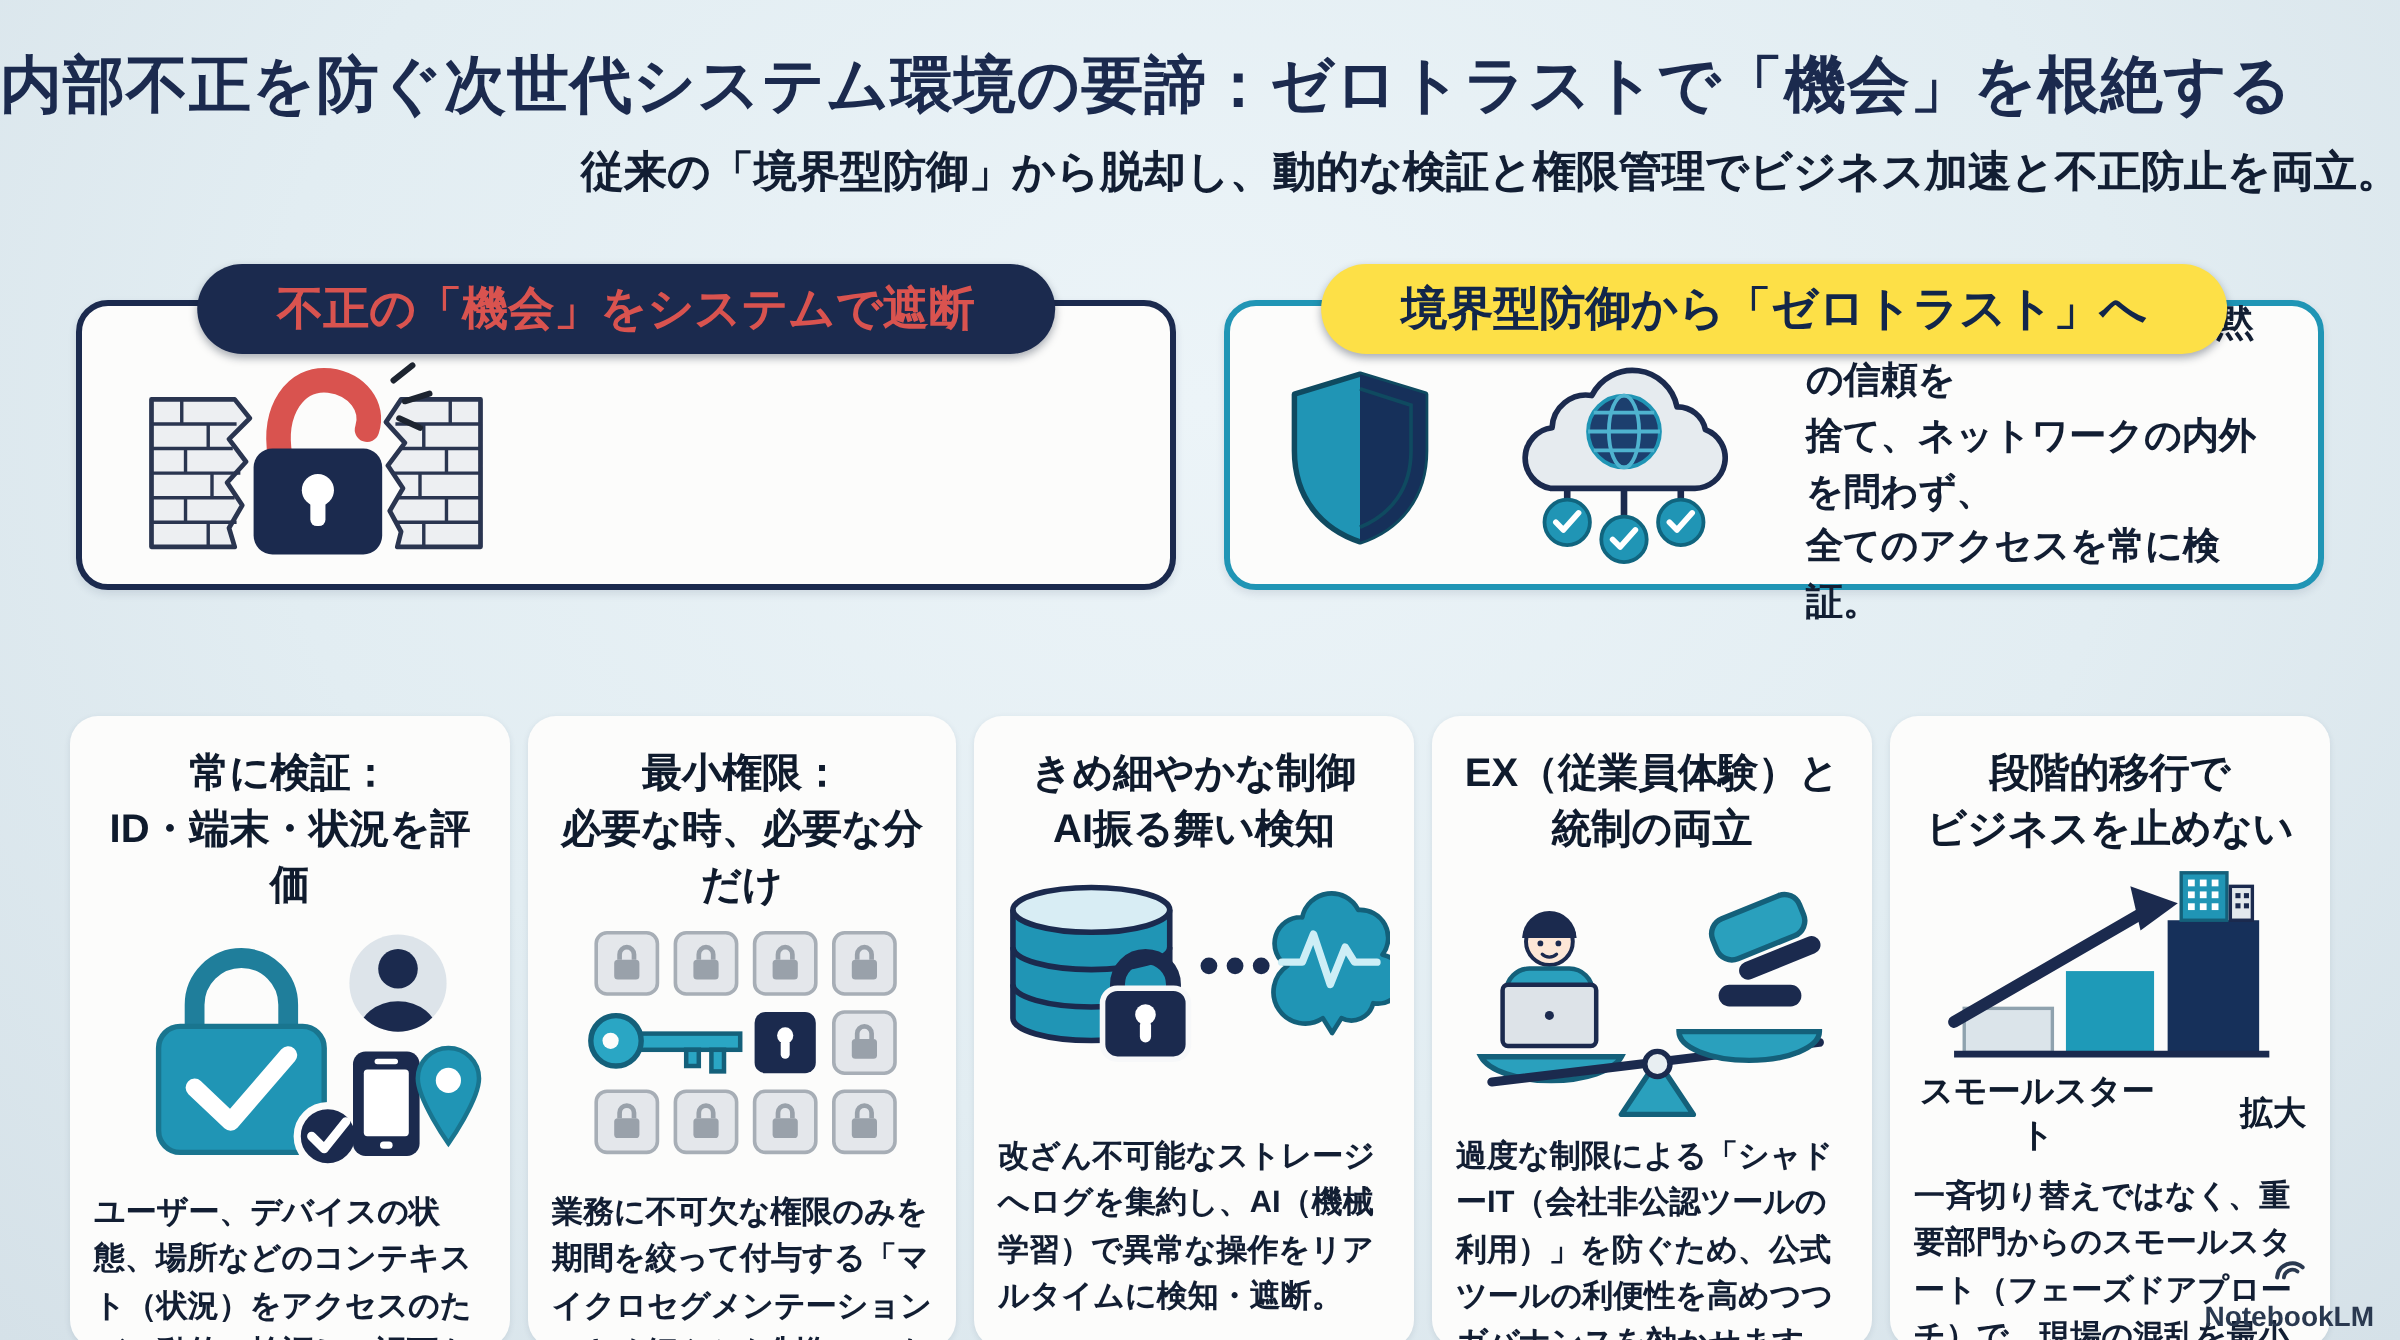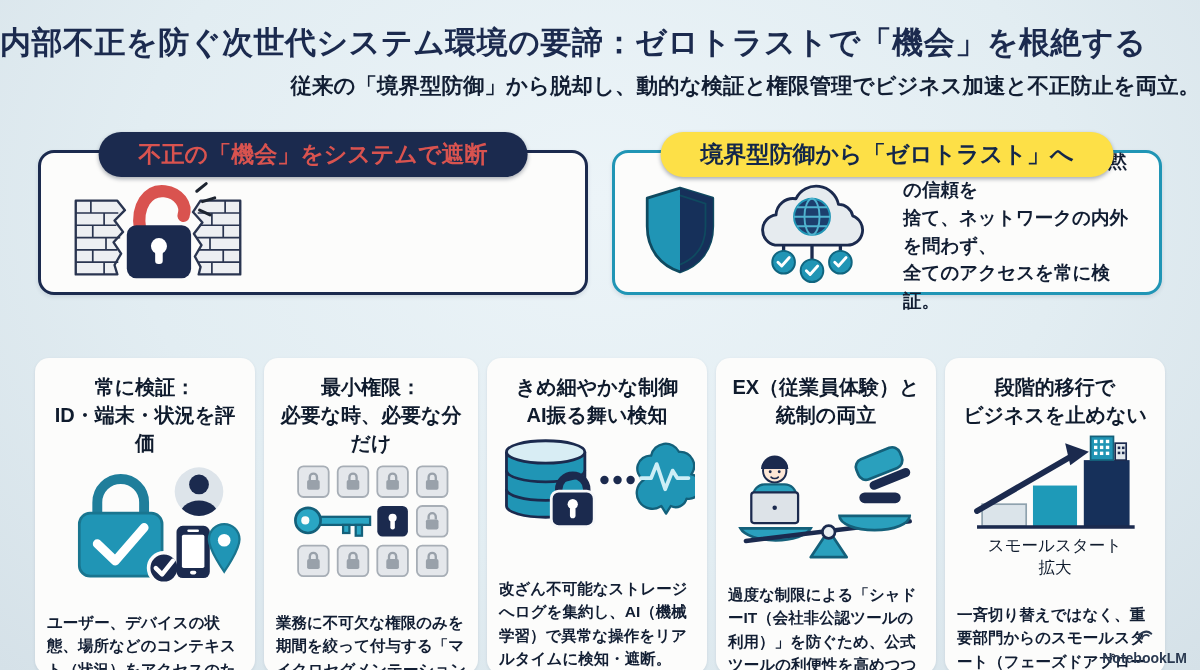--- a/index.html
+++ b/index.html
@@ -42,25 +42,25 @@
     flex:1;background:#fcfcfb;border-radius:14px;height:316px;
     box-sizing:border-box;padding:15px 12px 10px;
     display:flex;flex-direction:column;box-shadow:0 1px 3px rgba(30,50,80,0.10);
   }
   .card-title{
     text-align:center;font-size:20px;font-weight:800;line-height:1.4;
     color:#0f1b2d;white-space:pre-line;
   }
   .card-icon{height:126px;display:flex;align-items:center;justify-content:center;margin-top:4px;}
   .card.c5 .card-icon{height:100px;}
-  .bar-labels{display:flex;align-items:center;margin-top:2px;font-size:16.5px;font-weight:400;color:#0f1b2d;flex-direction:column;}
+  .bar-labels{display:flex;align-items:center;margin-top:2px;font-size:16.5px;font-weight:700;color:#0f1b2d;}
   .bar-labels .l{flex:1.7;text-align:center;}
   .bar-labels .r{flex:1;text-align:right;}
   .card-text{
-    margin-top:24px;text-align:left;font-size:15.5px;font-weight:700;
+    margin-top:8px;text-align:left;font-size:15.5px;font-weight:700;
     line-height:1.5;color:#121e33;
   }
   .brand{
     position:absolute;right:13px;bottom:4px;display:flex;align-items:center;gap:4px;
     font-size:14px;font-weight:700;color:#2a3950;flex-direction:column;
   }
 </style>
 </head>
 <body>
 

